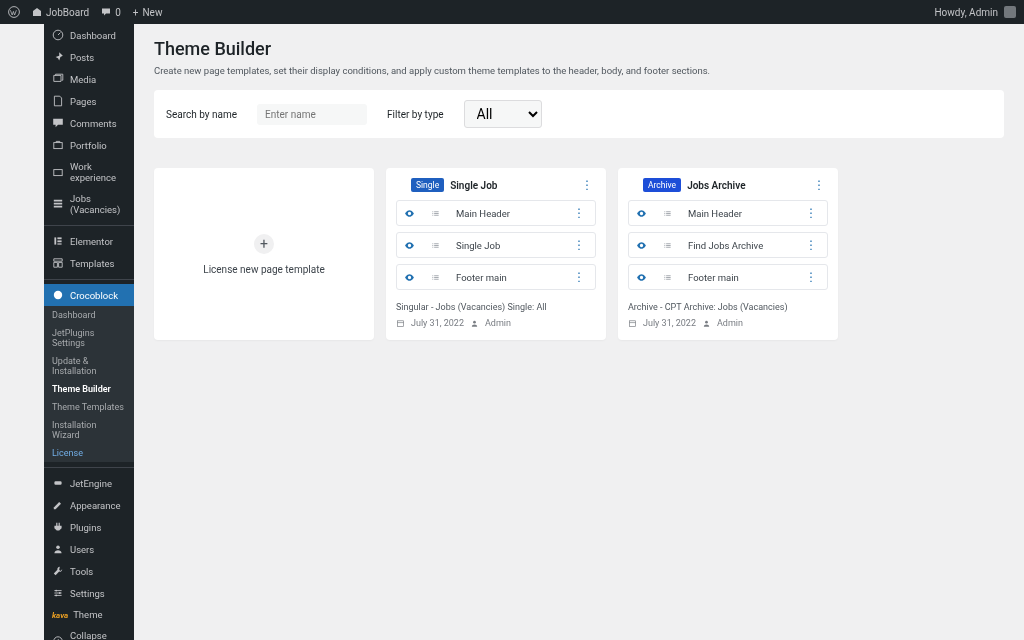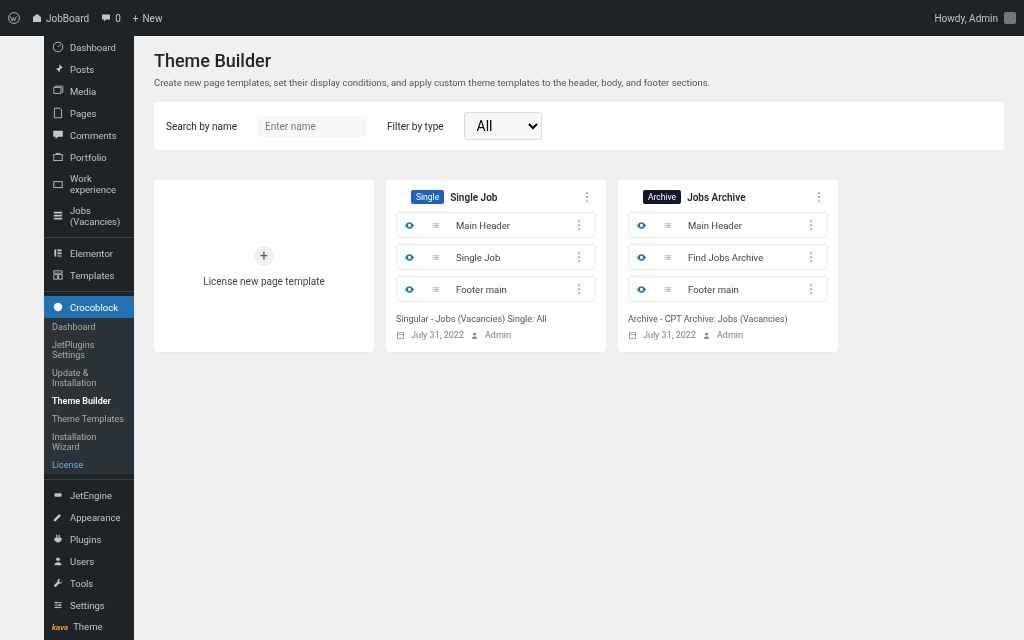--- a/index.html
+++ b/index.html
@@ -1,17 +1,17 @@
 <!DOCTYPE html>
 <html><head>
 <meta charset="utf-8">
 <style>
 * { margin: 0; padding: 0; box-sizing: border-box; font-family: -apple-system, BlinkMacSystemFont, "Segoe UI", Roboto, sans-serif; }
 body { background: #f0f0f1; width: 1024px; height: 640px; overflow: hidden; }
-.topbar { background: #1d2327; height: 36px; display: flex; align-items: center; padding: 0 8px; color: #c3c4c7; font-size: 10px; }
+.topbar { background: #1d2327; height: 24px; display: flex; align-items: center; padding: 0 8px; color: #c3c4c7; font-size: 10px; }
 .topbar-left { display: flex; align-items: center; gap: 12px; flex: 1; }
 .topbar-item { display: flex; align-items: center; gap: 4px; cursor: pointer; }
 .topbar-right { display: flex; align-items: center; gap: 6px; }
 .avatar { width: 12px; height: 12px; background: #72777c; border-radius: 2px; }
 .layout { display: flex; height: calc(640px - 20px); }
 .sidebar { width: 90px; background: #1d2327; color: #c3c4c7; font-size: 9.5px; overflow-y: auto; margin-left: 44px; }
 .menu-item { display: flex; align-items: center; gap: 6px; padding: 5px 8px; cursor: pointer; }
 .menu-item.active { background: #2271b1; color: #fff; position: relative; }
 .menu-item.active::after { content: ""; position: absolute; right: -6px; top: 50%; transform: translateY(-50%); border: 6px solid transparent; border-left-color: #2271b1; }
 .menu-icon { width: 12px; height: 12px; display: flex; align-items: center; justify-content: center; font-size: 10px; }
@@ -31,21 +31,21 @@
 .flex-spacer { flex: 1; }
 .import-btn { border: 1px solid #2271b1; color: #2271b1; background: #fff; border-radius: 3px; padding: 5px 10px; font-size: 9.5px; display: flex; align-items: center; gap: 5px; cursor: pointer; }
 .cards { display: flex; gap: 12px; }
 .card { background: #fff; border-radius: 4px; width: 220px; box-shadow: 0 1px 2px rgba(0,0,0,0.04); }
 .create-card { height: 172px; display: flex; flex-direction: column; align-items: center; justify-content: center; gap: 10px; cursor: pointer; }
 .plus-circle { width: 20px; height: 20px; border-radius: 50%; background: #f0f0f1; display: flex; align-items: center; justify-content: center; font-size: 14px; color: #50575e; }
 .create-label { font-size: 10px; color: #3c434a; }
 .card-header { display: flex; align-items: center; padding: 10px 10px 8px; gap: 6px; }
 .badge { font-size: 8.5px; padding: 2px 5px; border-radius: 2px; color: #fff; margin-left: 15px; }
 .badge.single { background: #1f5fbf; }
-.badge.archive { background: #0f172a; }
+.badge.archive { background: #1d4ed8; }
 .card-title { font-size: 10px; font-weight: 600; flex: 1; color: #1d2327; }
 .dots { color: #2271b1; font-size: 12px; cursor: pointer; padding: 0 3px; }
 .part-list { padding: 0 10px 8px; display: flex; flex-direction: column; gap: 6px; }
 .part { border: 1px solid #e5e7eb; border-radius: 3px; padding: 5px 7px; display: flex; align-items: center; gap: 16px; font-size: 9.5px; color: #3c434a; }
 .eye { color: #2271b1; font-size: 11px; }
 .list-ic { color: #a7abb1; font-size: 9px; }
 .part-name { flex: 1; }
 .card-meta { padding: 4px 10px 10px; font-size: 9px; color: #50575e; }
 .meta-row { display: flex; align-items: center; gap: 6px; margin-top: 6px; color: #787c82; }
 .meta-ic { font-size: 9px; }

